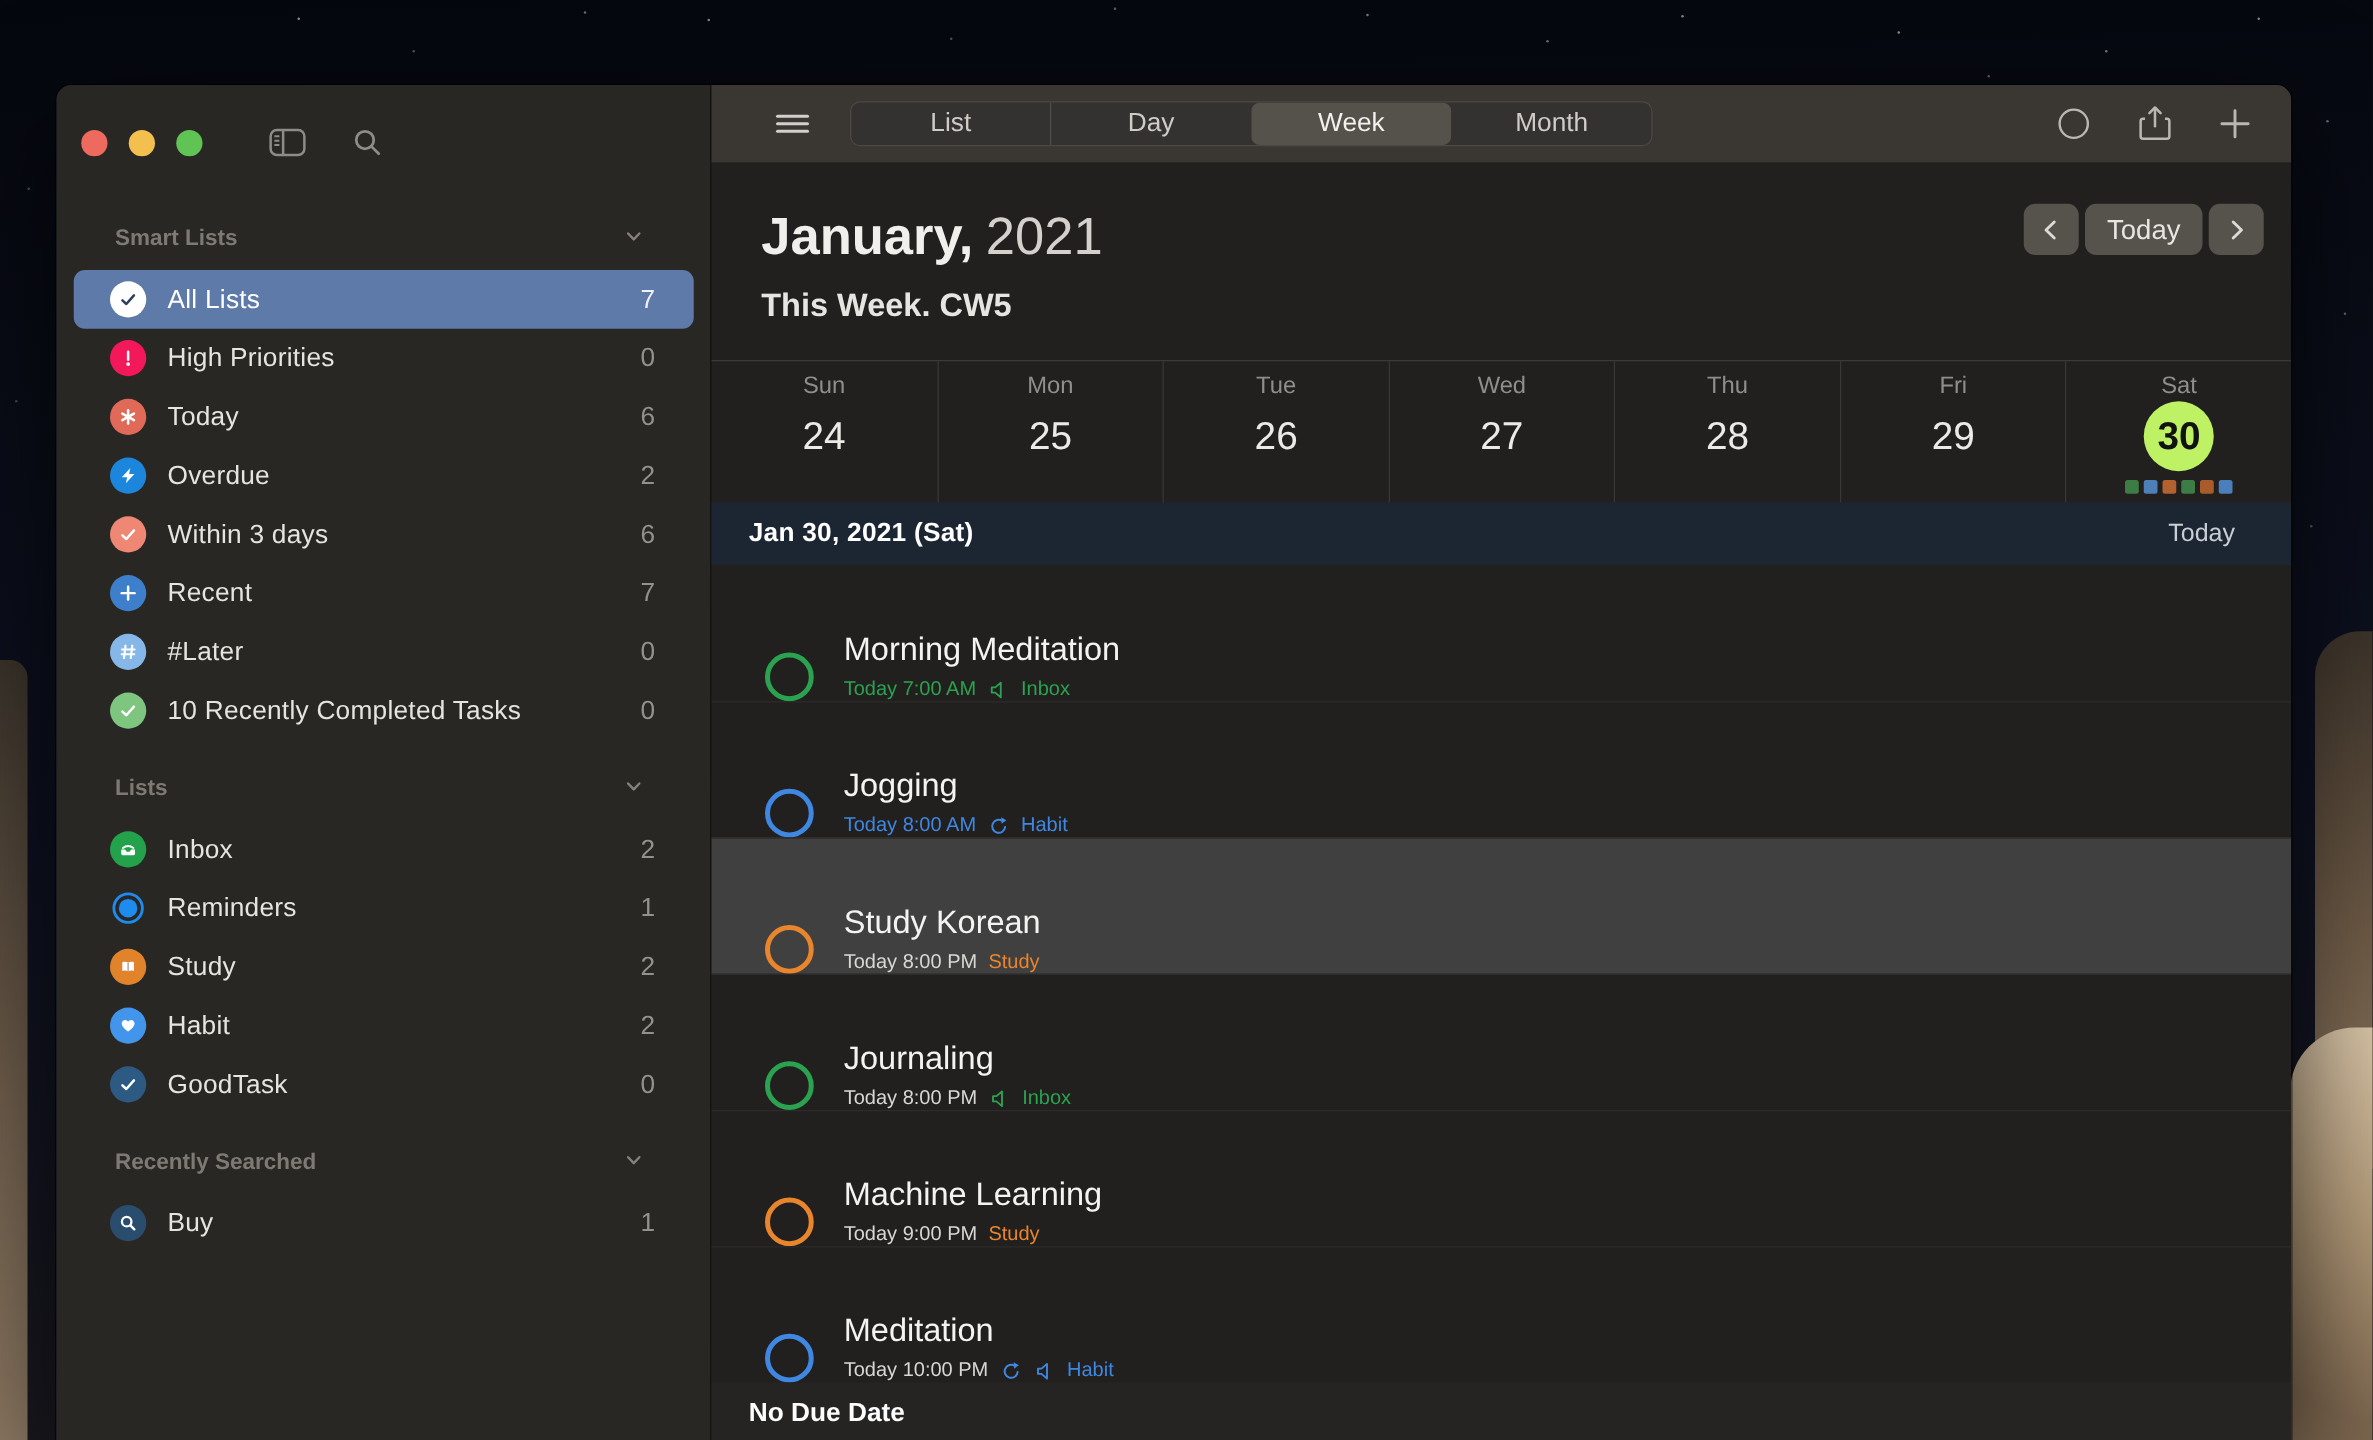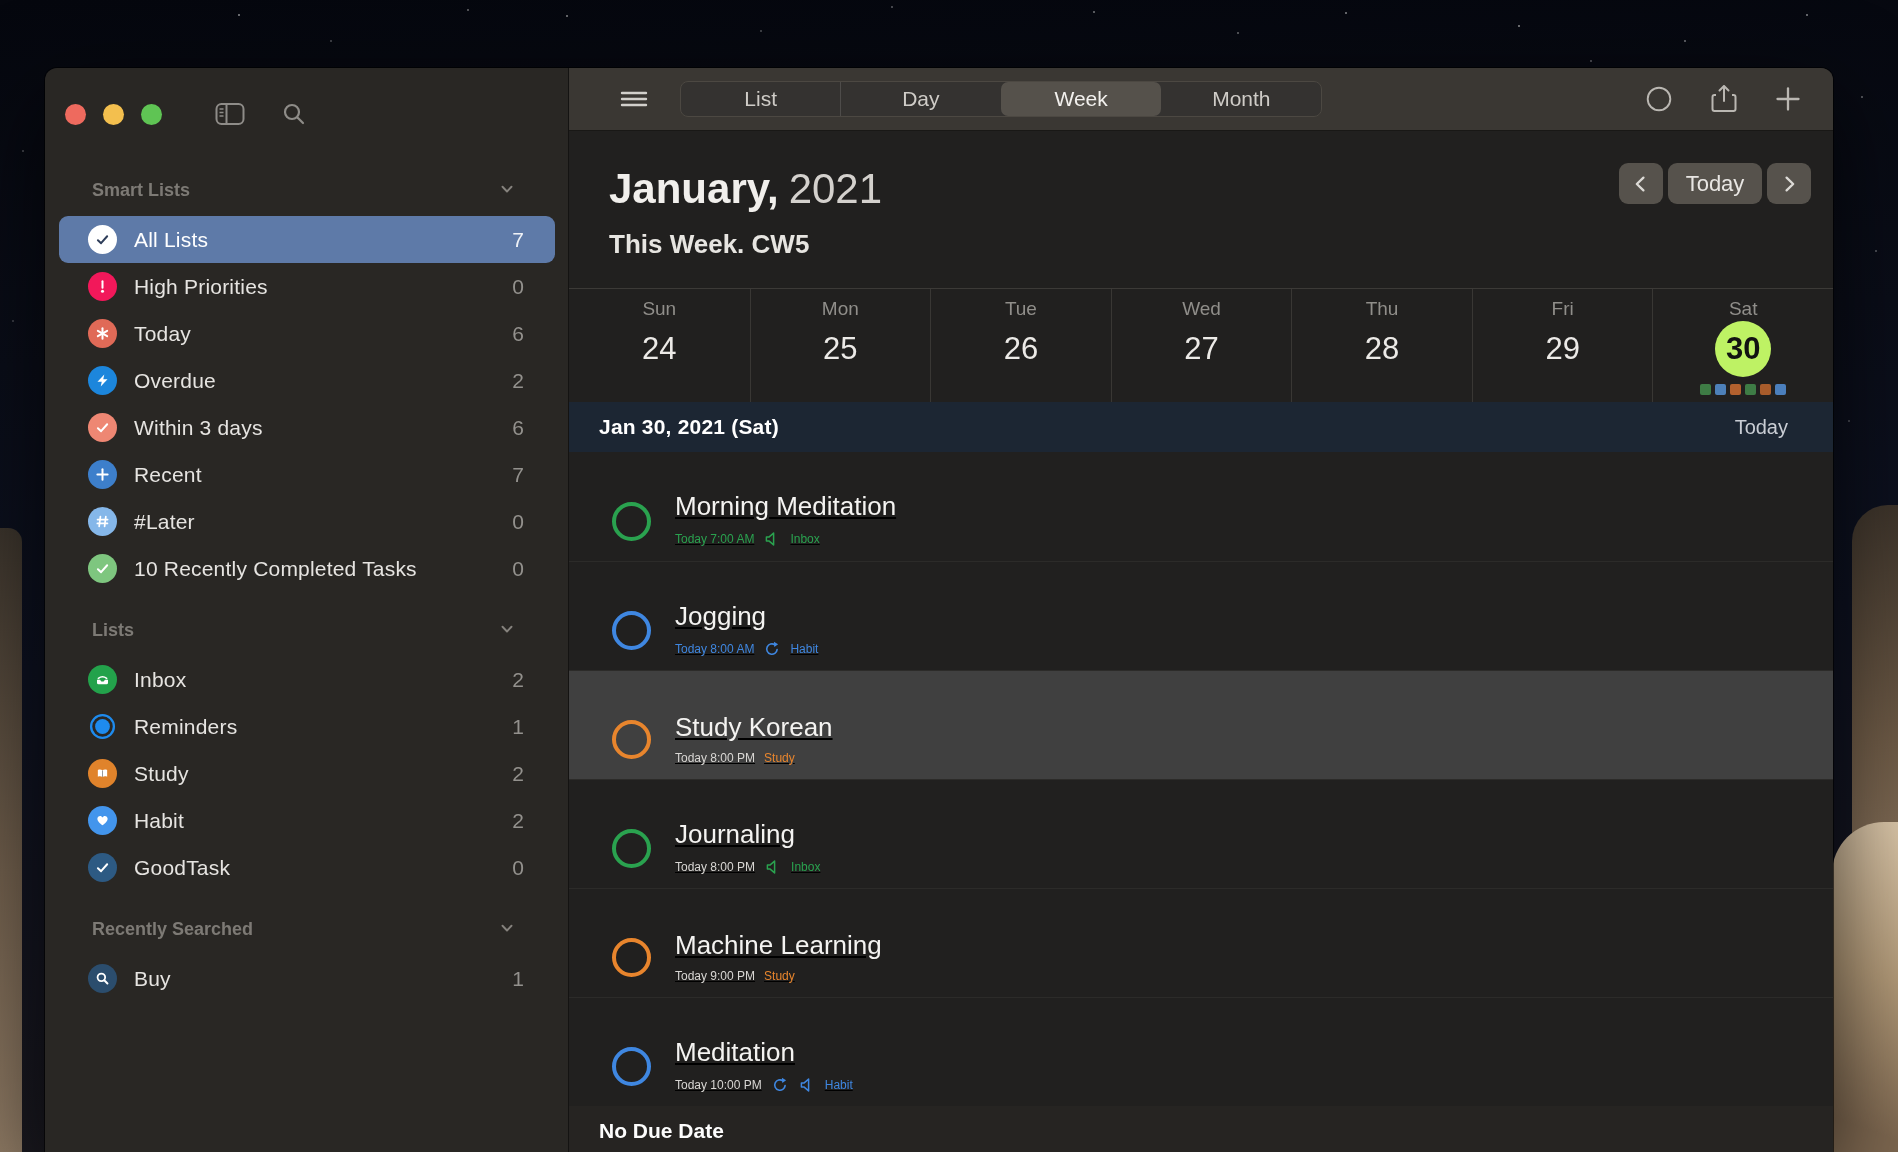--- a/index.html
+++ b/index.html
@@ -81,27 +81,27 @@
     display:flex;align-items:center;justify-content:center;}
   .dnum.tod{width:56px;height:56px;margin-top:1px;border-radius:50%;background:#bef264;color:#121212;font-weight:600;}
   .dots{position:absolute;bottom:7px;display:flex;gap:4px;}
   .dots span{width:11px;height:11px;border-radius:2px;display:block;}
   
   .dayhdr{height:50px;flex:0 0 50px;background:#1c2633;display:flex;align-items:center;padding:0 45px 0 30px;}
   .dayhdr .t{font-size:21px;font-weight:700;color:#fff;flex:1;letter-spacing:.2px;}
   .dayhdr .r{font-size:20px;color:#c9cdd4;}
   
   .tasks{display:flex;flex-direction:column;}
-  .task{height:109px;box-sizing:border-box;display:flex;align-items:center;padding:26px 0 0 43px;text-decoration:underline;}
+  .task{height:109px;box-sizing:border-box;display:flex;align-items:flex-end;padding:26px 0 0 43px;}
   .task + .task{border-top:1px solid #2c2b29;}
   .task.hl{background:#404040;}
   .ring{width:31px;height:31px;border-radius:50%;border:4.5px solid;flex:0 0 31px;margin-top:3px;}
   .tbody{margin-left:24px;}
   .ttitle{font-size:26px;color:#f4f3f1;font-weight:500;line-height:30px;}
-  .tsub{margin-top:9px;display:flex;align-items:center;gap:9px;font-size:12px;font-weight:500;}
+  .tsub{margin-top:9px;display:flex;align-items:center;gap:9px;font-size:16px;font-weight:500;}
   .bicon{display:flex;}
   
   .footer{flex:1;background:#262422;display:flex;align-items:flex-start;padding:13px 12px 0 30px;text-align:right;}
   .footer .t{font-size:21px;font-weight:600;color:#fdfdfd;}
 </style>
 </head>
 <body>
 
 <div class="desktop">
   <div class="stars"></div>

